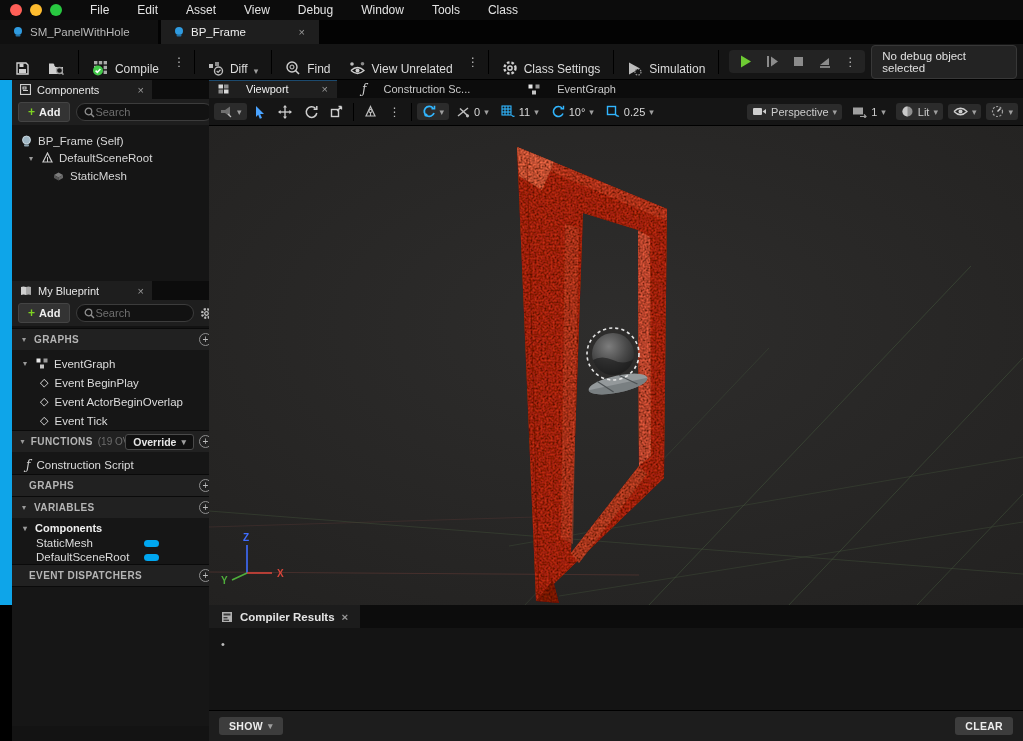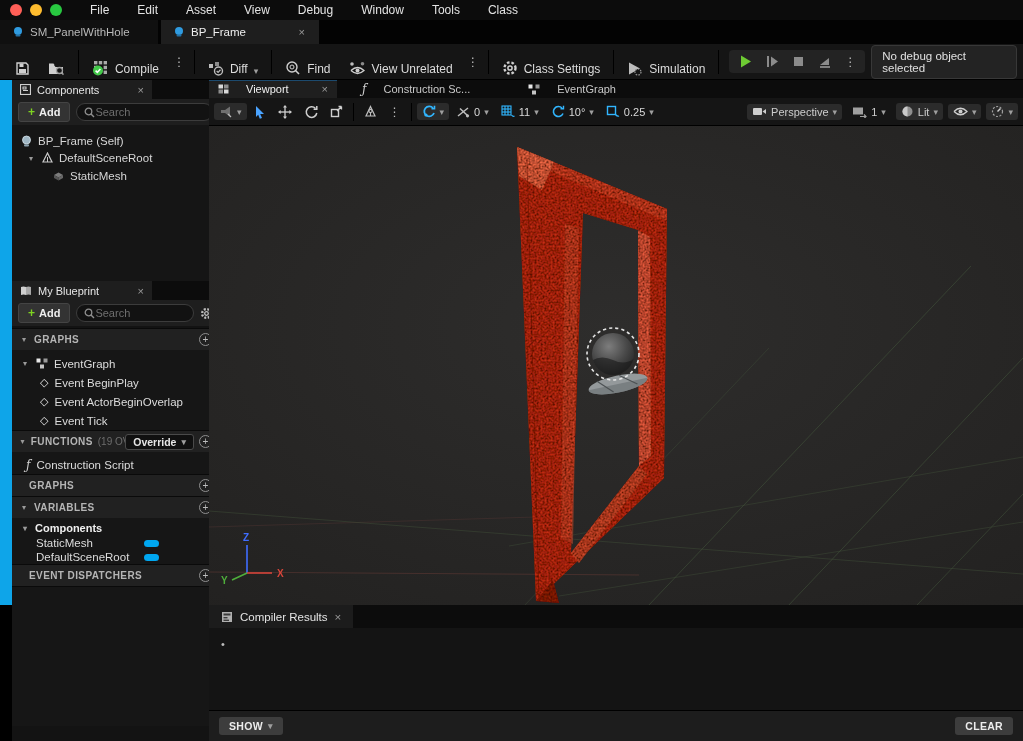--- a/index.html
+++ b/index.html
@@ -76,21 +76,21 @@
   .vbtn { display:flex; align-items:center; gap:4px; padding:2px 5px; border-radius:3px; color:#cdcdcd; font-size:11px; }
   .vbtn.boxed { background:#2b2b2b; }
   .vsep { width:1px; height:18px; background:#000; margin:0 3px; }
   .snap-num { font-size:11px; color:#d8d8d8; }
   .vp-right { margin-left:auto; display:flex; align-items:center; gap:5px; }
 
   .viewport { position:relative; height:479px; background:#272625; }
   .viewport svg { display:block; }
 
   .ctabs { height:23px; background:#0c0c0c; display:flex; }
-  .ctab { display:flex; align-items:center; gap:7px; background:#1c1c1c; padding:0 12px; font-size:11.5px; color:#e4e4e4; }
+  .ctab { display:flex; align-items:center; gap:7px; background:#1c1c1c; padding:0 12px; font-size:11.5px; color:#e4e4e4;font-weight:bold; }
   .ctab .close { color:#9a9a9a; }
   .log { height:82px; background:#141414; padding:10px 12px; display:flex; gap:10px; align-items:flex-start; }
   .log .bullet { color:#bdbdbd; font-size:11px; }
   .log .line { font-family:"DejaVu Sans Mono", monospace; font-size:11px; color:#d8d8d8; }
   .bottombar { height:31px; background:#1d1d1d; border-top:1px solid #000; display:flex; align-items:center; padding:0 10px; }
   .bbtn { background:#3d3d3d; border-radius:3px; padding:3px 10px; color:#ececec; font-size:10.5px; font-weight:bold;
           display:flex; align-items:center; gap:5px; letter-spacing:.3px; }
   .bbtn.right { margin-left:auto; }
 
   .icon { flex:none; display:inline-flex; align-items:center; justify-content:center; }

